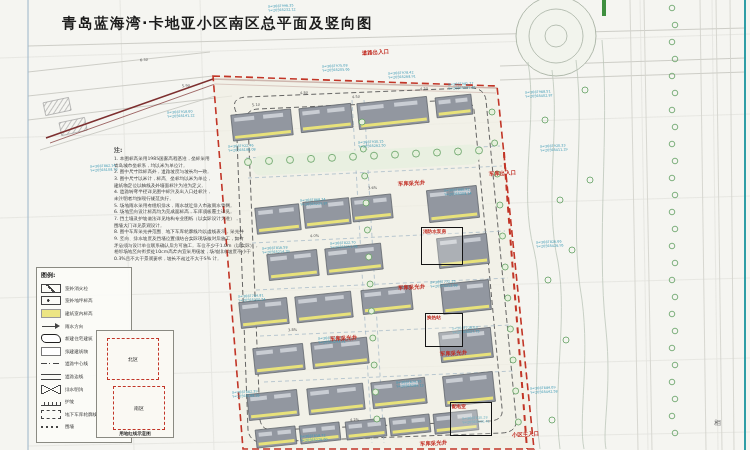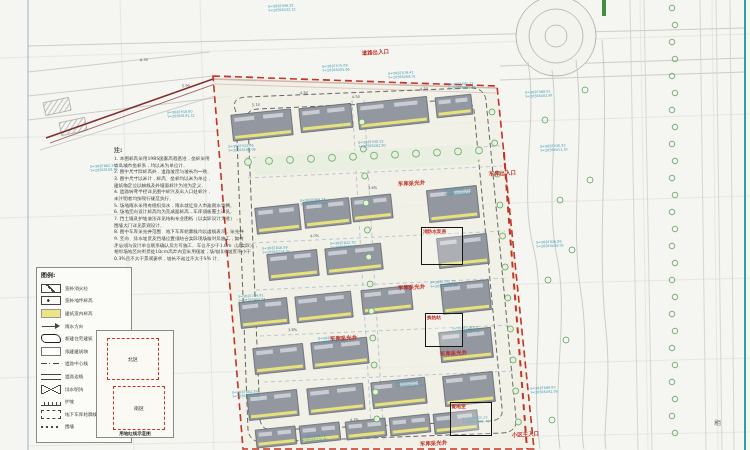--- a/index.html
+++ b/index.html
@@ -357,20 +357,21 @@
       </g>
       <path d="M504,152 C510,240 518,330 527,449" stroke="#c23527" stroke-width="2" stroke-dasharray="6 5" fill="none"></path>
       <rect x="602" y="0" width="4" height="16" fill="#3f8f3f"></rect>
     </g>
 
     <line x1="28" y1="0" x2="28" y2="450" stroke="#9ab4c8" stroke-width="1"></line>
     <line x1="745" y1="0" x2="745" y2="450" stroke="#2f9ea6" stroke-width="2"></line>
   </svg>
 
   <div id="overlay">
+    <div class="title">青岛蓝海湾·卡地亚小区南区总平面及竖向图</div>
 
     <div class="notes">
       <div class="hd">注:</div>
       <div id="notes-list">
           <div class="ln">1. 本图标高采用1985国家高程基准，坐标采用</div>
           <div class="ln">   青岛城市坐标系，均以米为单位计。</div>
           <div class="ln">2. 图中尺寸除标高外，道路坡度与坡长均一致。</div>
           <div class="ln">3. 图中尺寸以米计，标高、坐标均以米为单位，</div>
           <div class="ln">   建筑物定位以轴线及外墙面标注为准为定义。</div>
           <div class="ln">4. 道路转弯半径详见图中标注及出入口处标注，</div>

